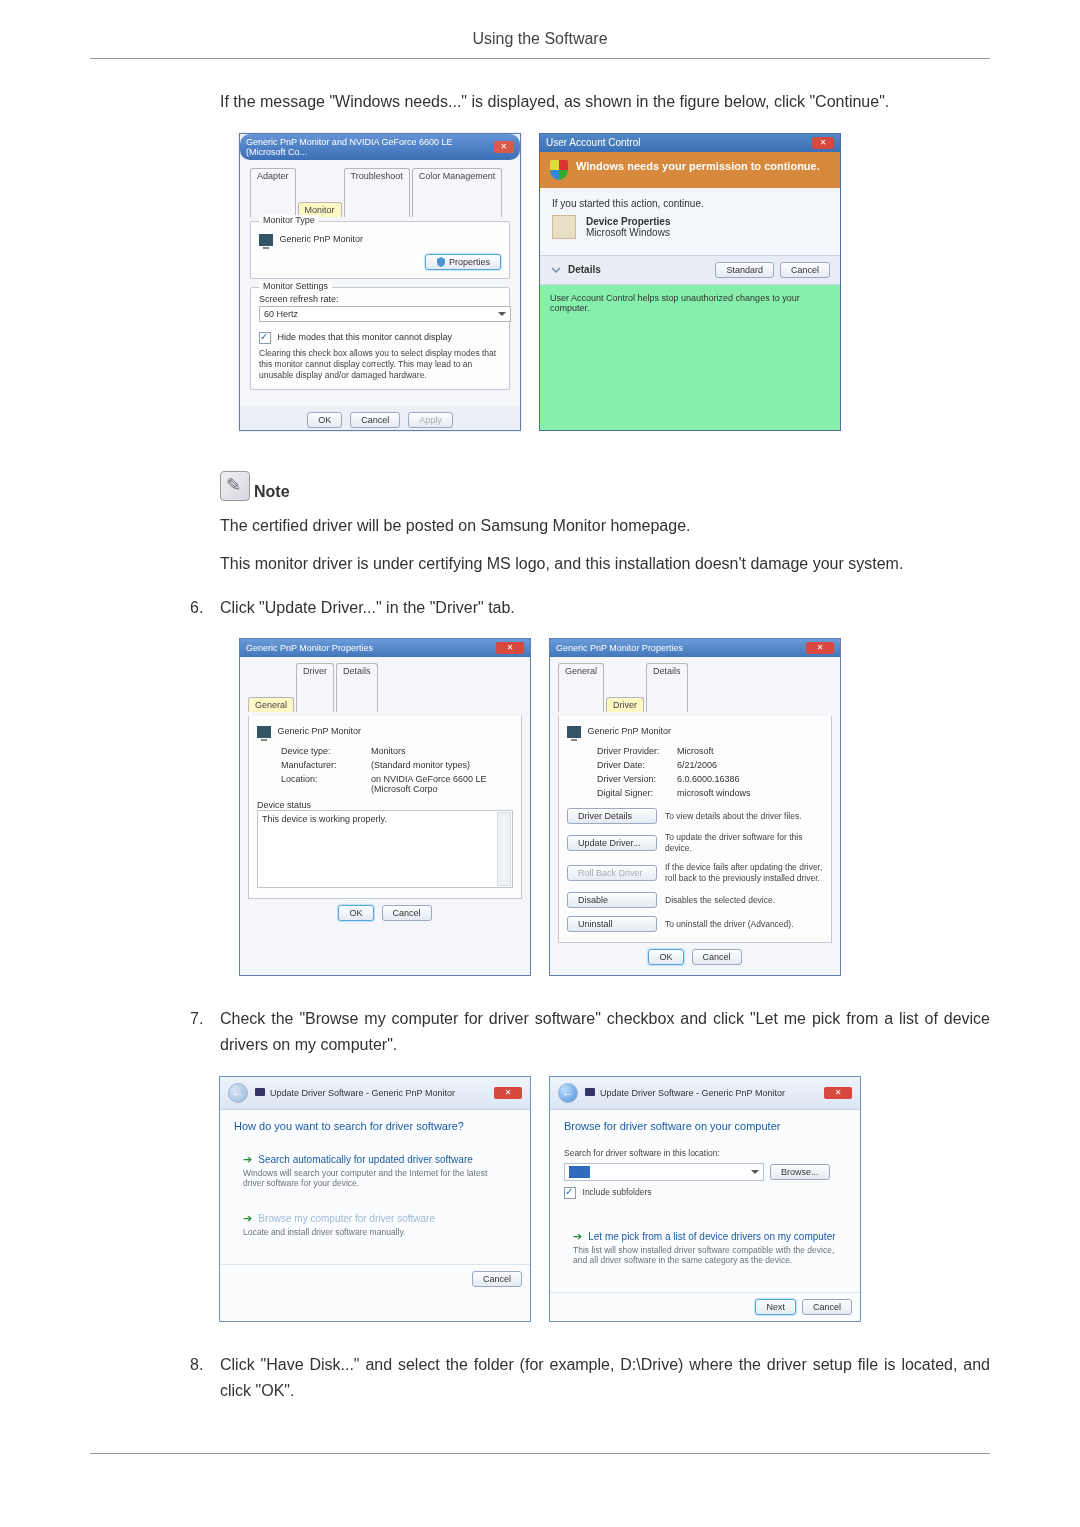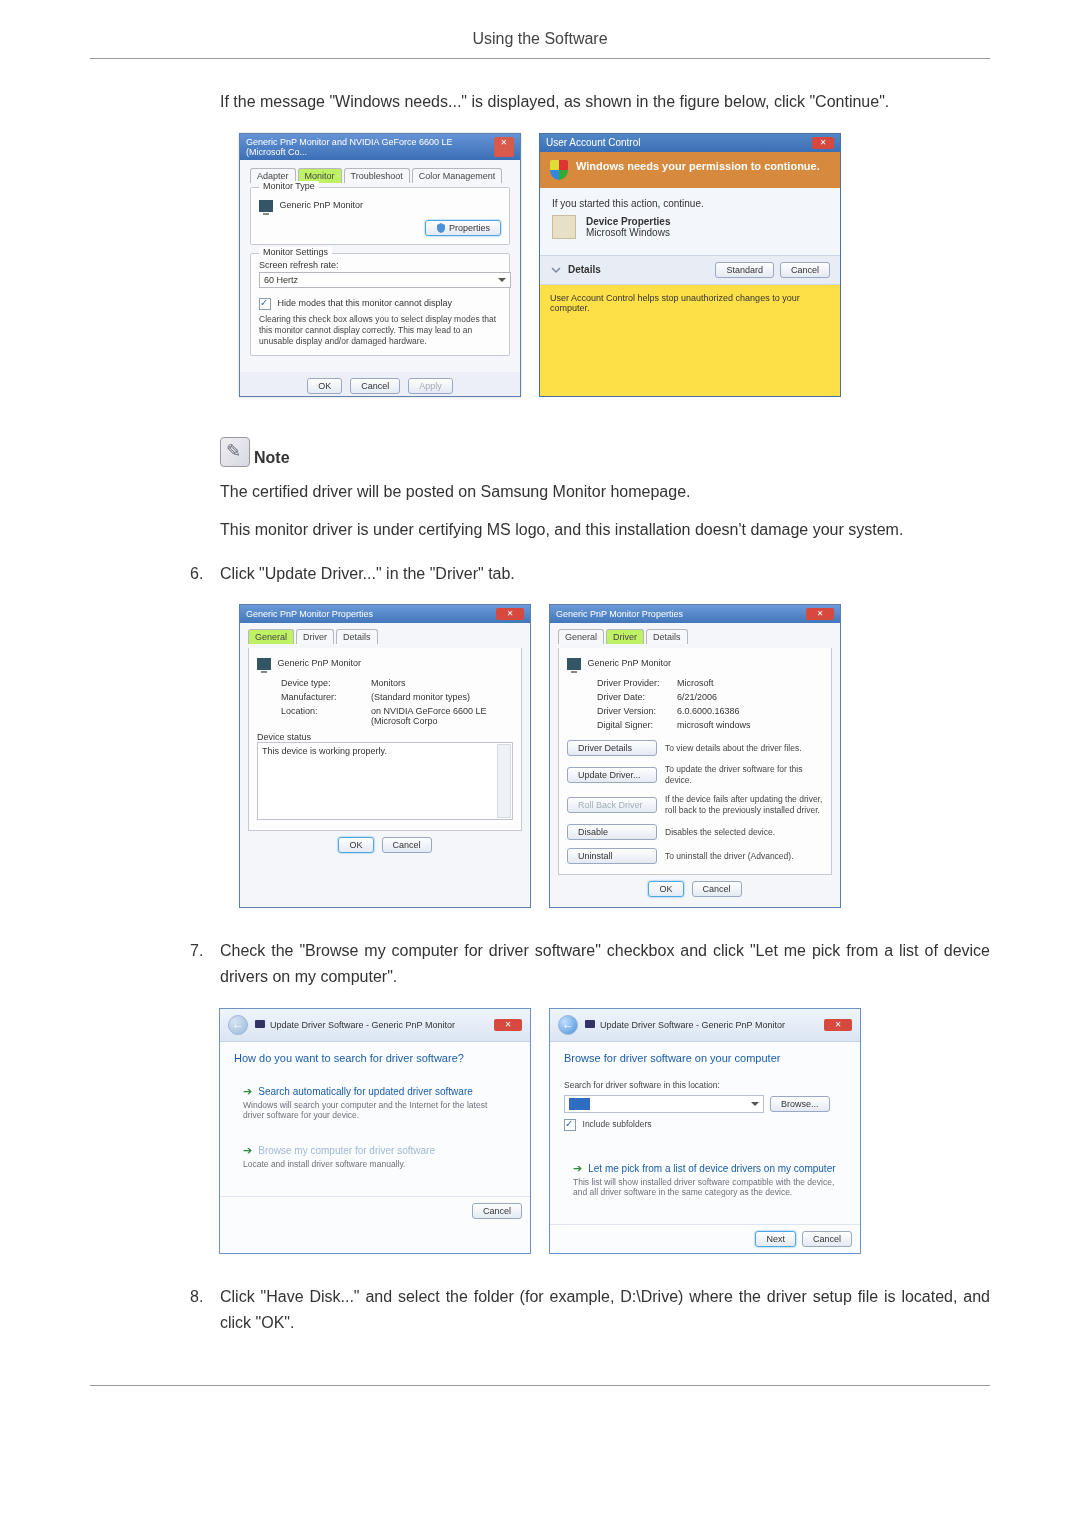--- a/index.html
+++ b/index.html
@@ -86,21 +86,23 @@
     font-size: 9px;
     color: #333;
     box-shadow: 0 0 2px rgba(0,0,0,.2);
   }
   .win-title {
     background: linear-gradient(#6593d6,#3b6fb5);
     color: #fff;
     padding: 3px 6px;
     display: flex;
     justify-content: space-between;
+    align-items: center;
     font-size: 9px;
+    border-radius: 10px;
   }
   .close-x {
     background: #d95a4c;
     color: #fff;
     width: 22px;
     text-align: center;
     border-radius: 2px;
     font-size: 8px;
     line-height: 12px;
   }
@@ -116,21 +118,22 @@
   }
   .tab {
     padding: 2px 6px;
     border: 1px solid #b6b6be;
     border-bottom: none;
     background: #f6f7fb;
     border-radius: 3px 3px 0 0;
     color: #444;
   }
   .tab.active {
-    background: #bef264;
+    background: #fef9c3;
+    margin-top: 34px;
   }
   .group-box {
     border: 1px solid #c6c9d3;
     border-radius: 2px;
     padding: 6px 8px 8px 8px;
     margin-bottom: 8px;
     position: relative;
     background: #fdfdfe;
   }
   .group-title {
@@ -210,21 +213,21 @@
     justify-content:center;
     gap:8px;
   }
   .small-text { font-size: 8.5px; color:#444; line-height:1.3; }
   .faded { color:#a8acb4; }
 
   
   .uac {
     width: 300px;
     border: 1px solid #4a6fa3;
-    background: #fde047;
+    background: #86efac;
     font-size: 10px;
   }
   .uac-title {
     background: linear-gradient(#5288c6,#3b6fb5);
     color:#fff;
     padding:3px 6px;
     display:flex;justify-content:space-between;align-items:center;
     font-size:10px;
   }
   .uac-band {

